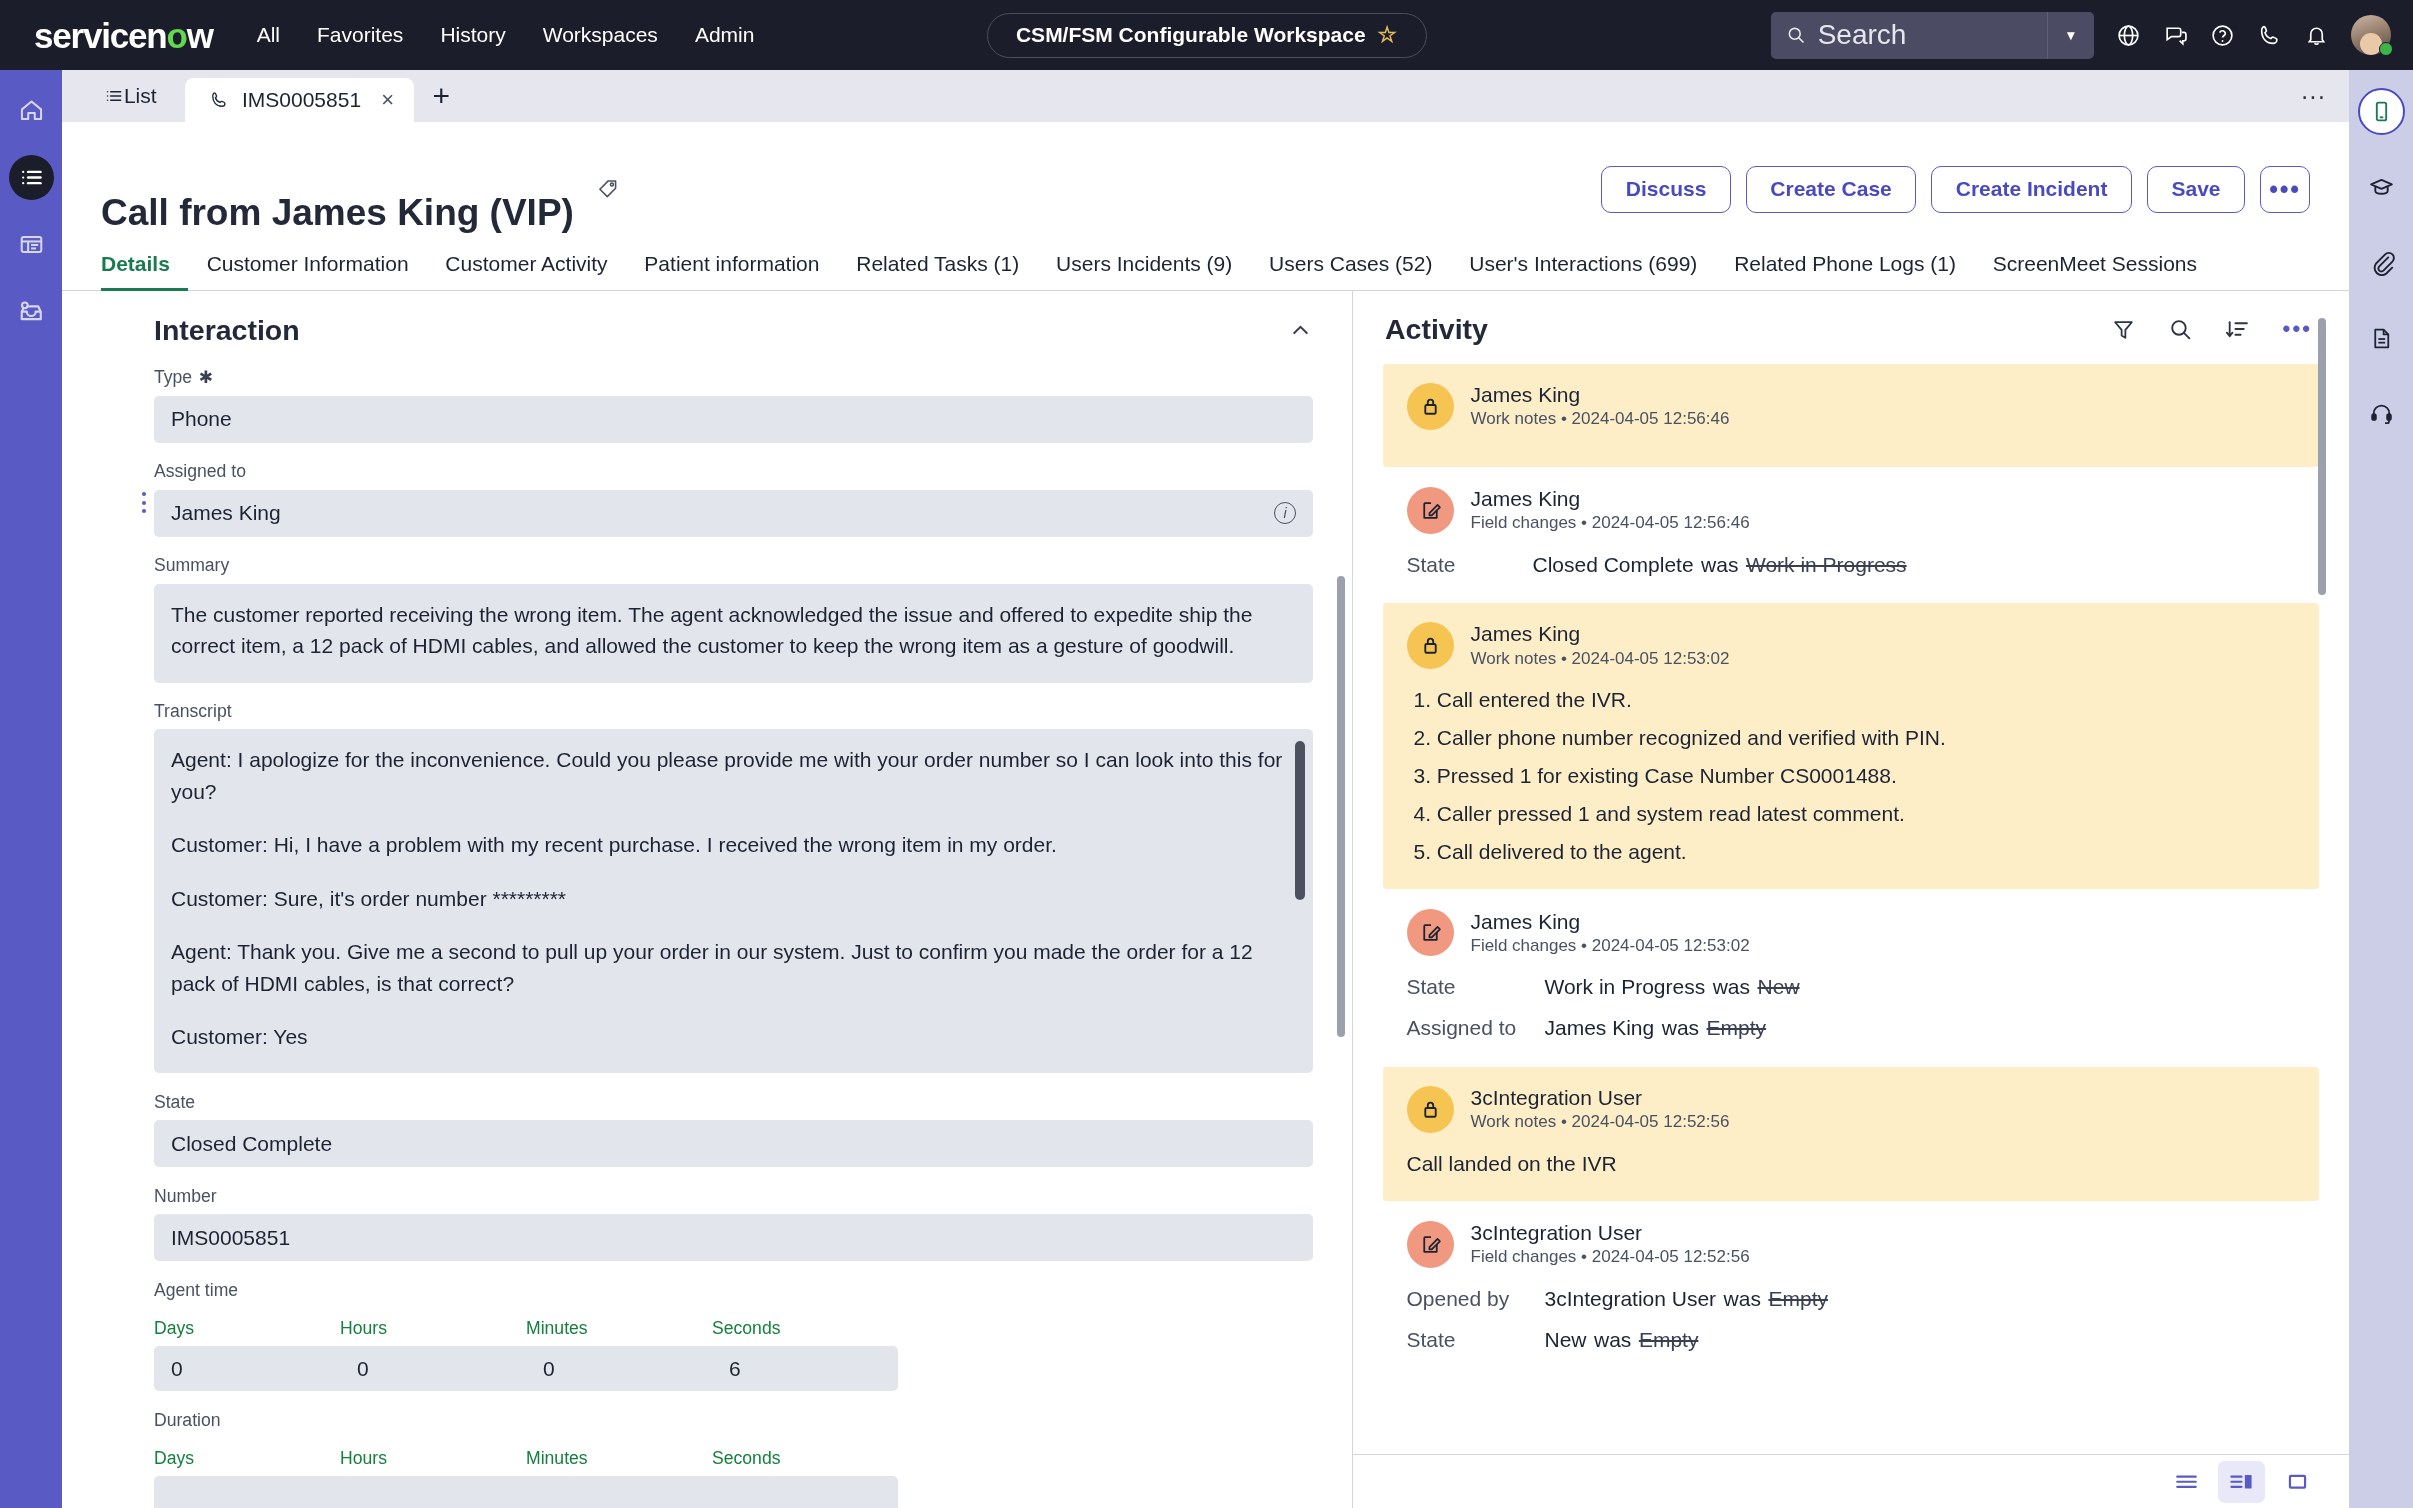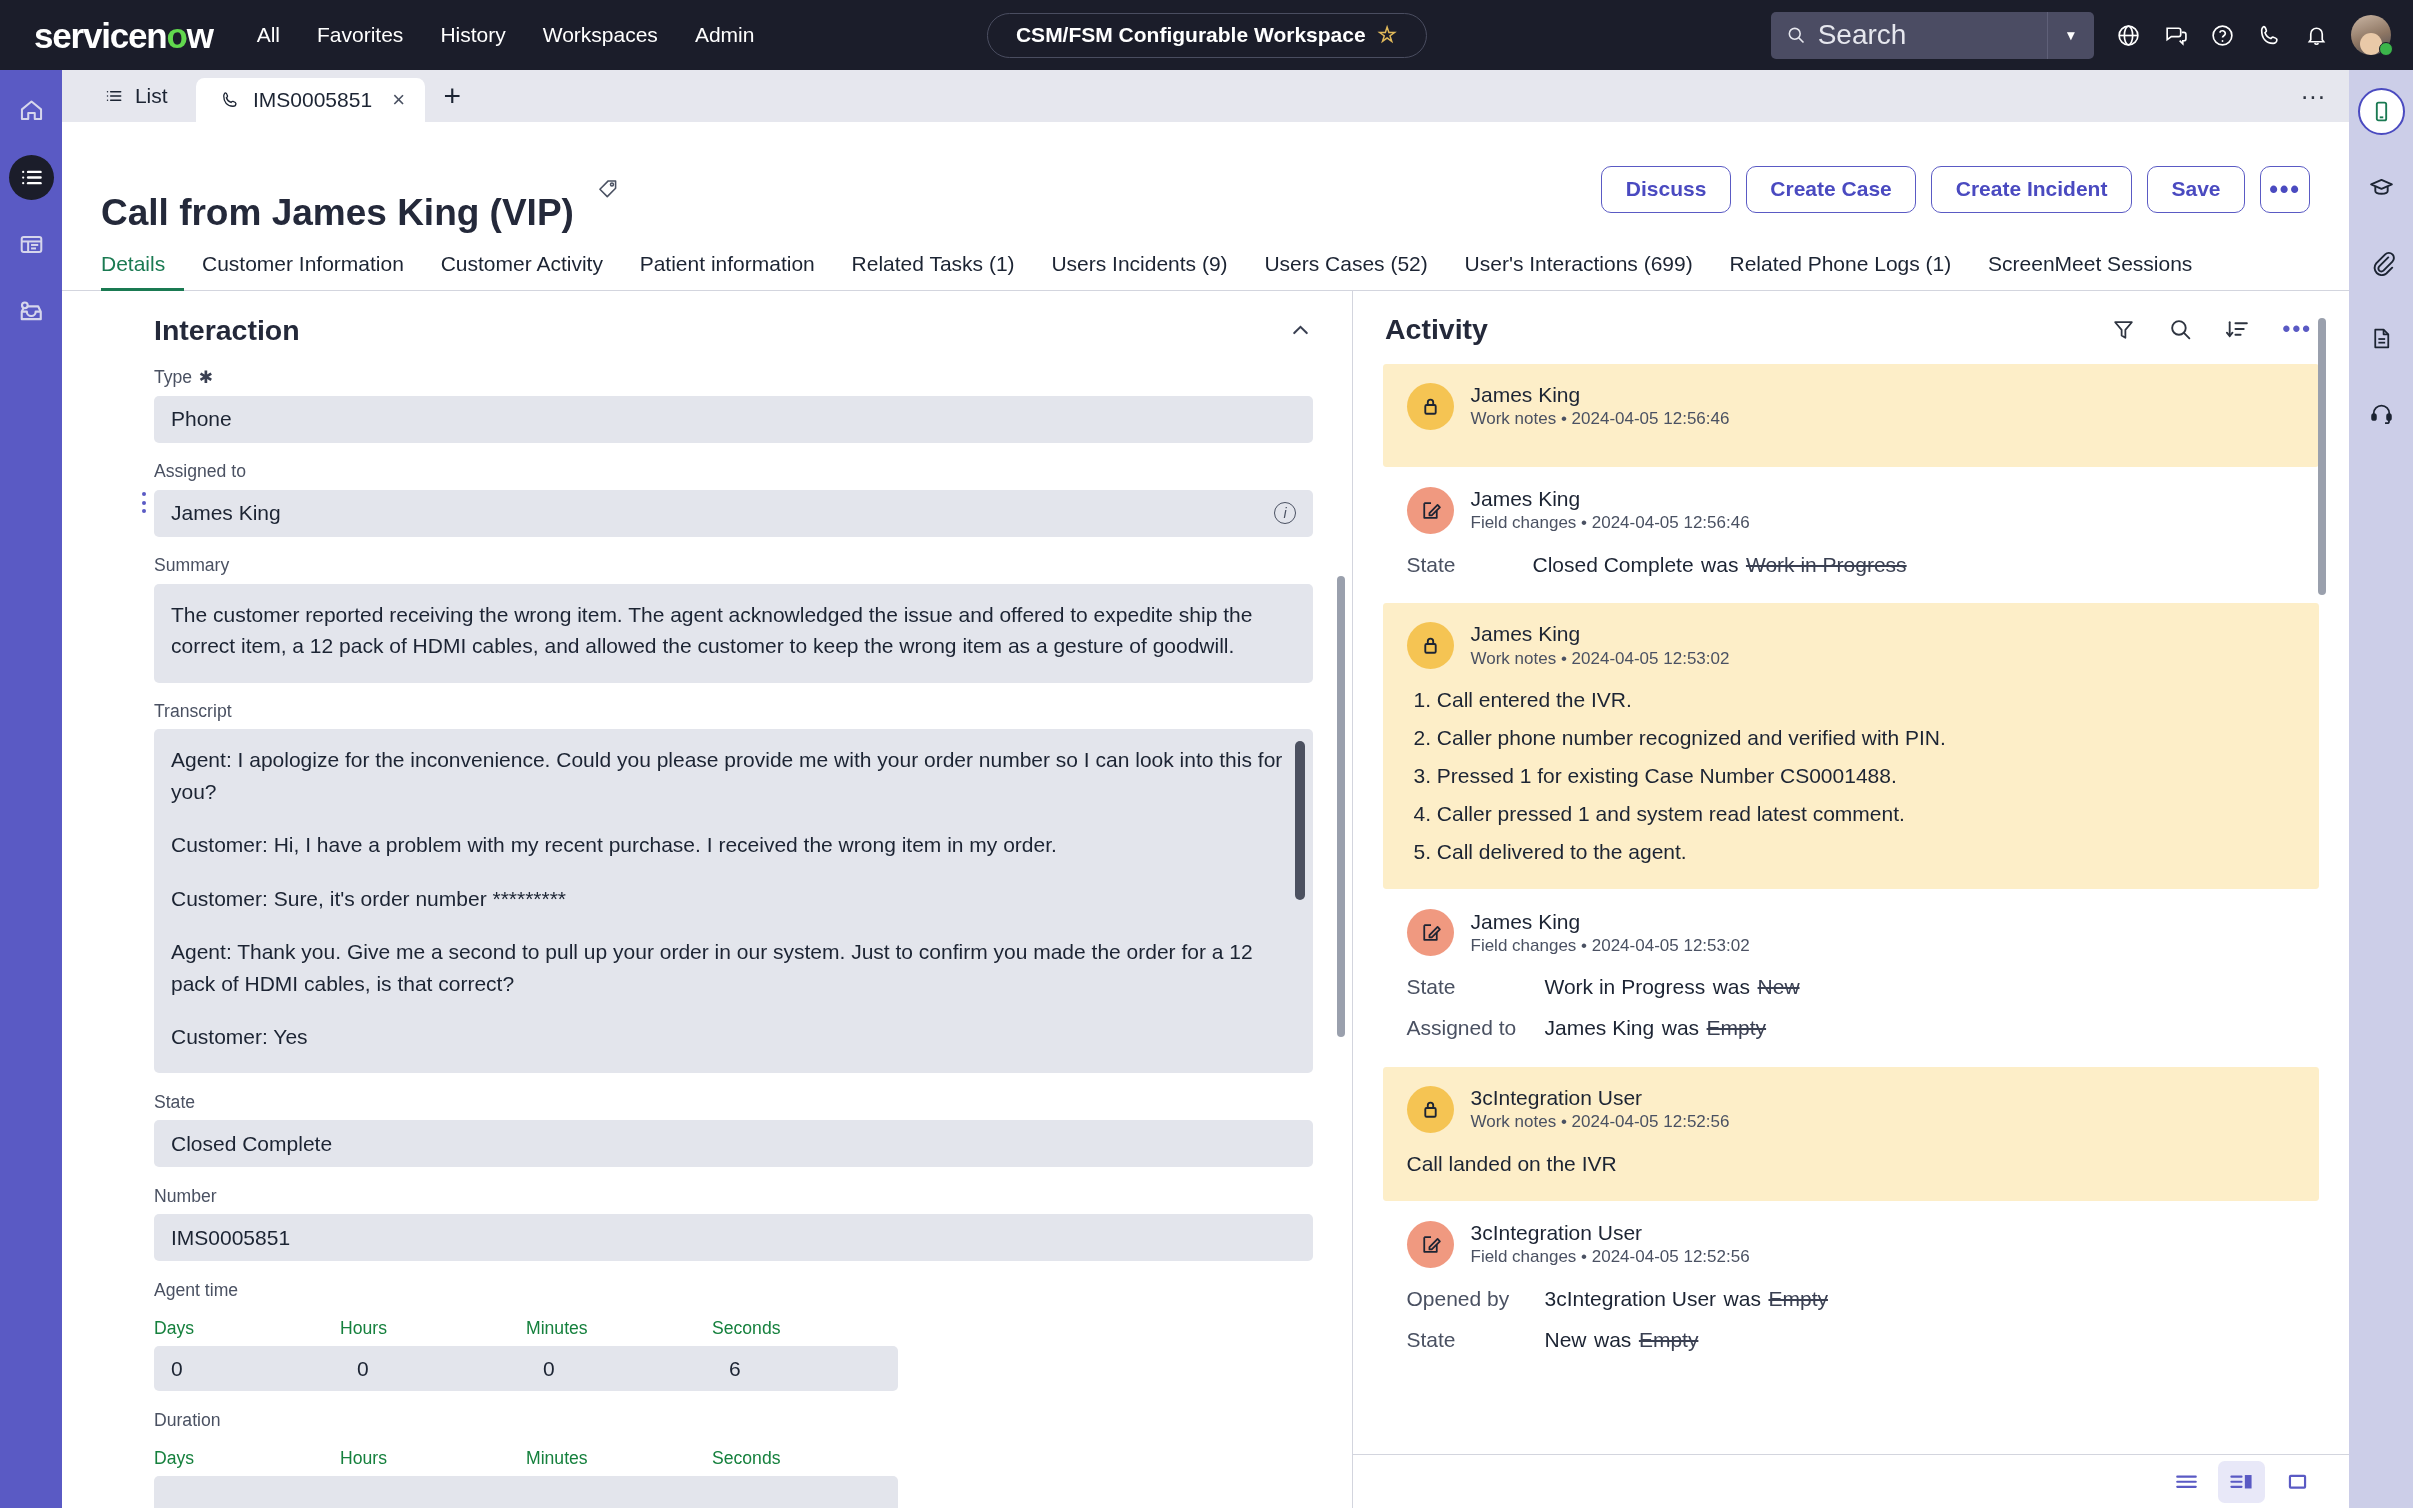--- a/index.html
+++ b/index.html
@@ -88,21 +88,21 @@
   .rail-btn.active { background: #1b1d2a; color: #ffffff; }
 
   .content { flex: 1; display: flex; flex-direction: column; min-width: 0; background: #e6e7ee; }
 
   
   .tabstrip {
     height: 52px; background: #e6e7ee; display: flex; align-items: flex-end;
     padding-left: 13.4px; position: relative; flex: none;
   }
   .list-tab {
-    display: flex; align-items: center; gap: 11px; height: 52px;
+    display: flex; align-items: center; height: 52px;
     padding: 0 28.5px; font-size: 21px; color: #1c2433; cursor: pointer;
   }
   .doc-tab {
     display: flex; align-items: center; gap: 13.4px;
     background: #ffffff; border-radius: 8.4px 8.4px 0 0;
     height: 44px; padding: 0 20px 0 23.5px; font-size: 21px; cursor: pointer;
   }
   .doc-tab .tclose { font-size: 22px; color: #4a5162; margin-left: 6.7px; }
   .plus-tab {
     font-size: 30px; color: #1c2433; padding: 0 18.4px; height: 52px;
@@ -133,21 +133,21 @@
   .tabnav {
     display: flex; align-items: flex-end; gap: 0; padding: 0 39px;
     border-bottom: 1.3px solid #d3d5de; flex: none;
   }
   .tabnav-item {
     font-size: 21px; color: #1c2433; padding: 10px 18.4px 11.7px 18.4px;
     cursor: pointer; white-space: nowrap; border-bottom: 3.4px solid transparent;
     margin-bottom: -1.3px;
   }
   .tabnav-item:first-child { padding-left: 0; }
-  .tabnav-item.active { color: #1a7a52; font-weight: 400; border-bottom-color: #1a7a52; }
+  .tabnav-item.active { color: #1a7a52; font-weight: 700; border-bottom-color: #1a7a52; }
 
   
   .split { flex: 1; display: flex; min-height: 0; }
   .col-form {
     width: 1291px; flex: none; position: relative;
     border-right: 1.3px solid #d3d5de; overflow: hidden; background: #fff;
   }
   .form-inner { padding: 23.5px 39px 0 92px; }
   .section-head { display: flex; align-items: center; gap: 0; margin-bottom: 20px; }
   .drag-dots {

